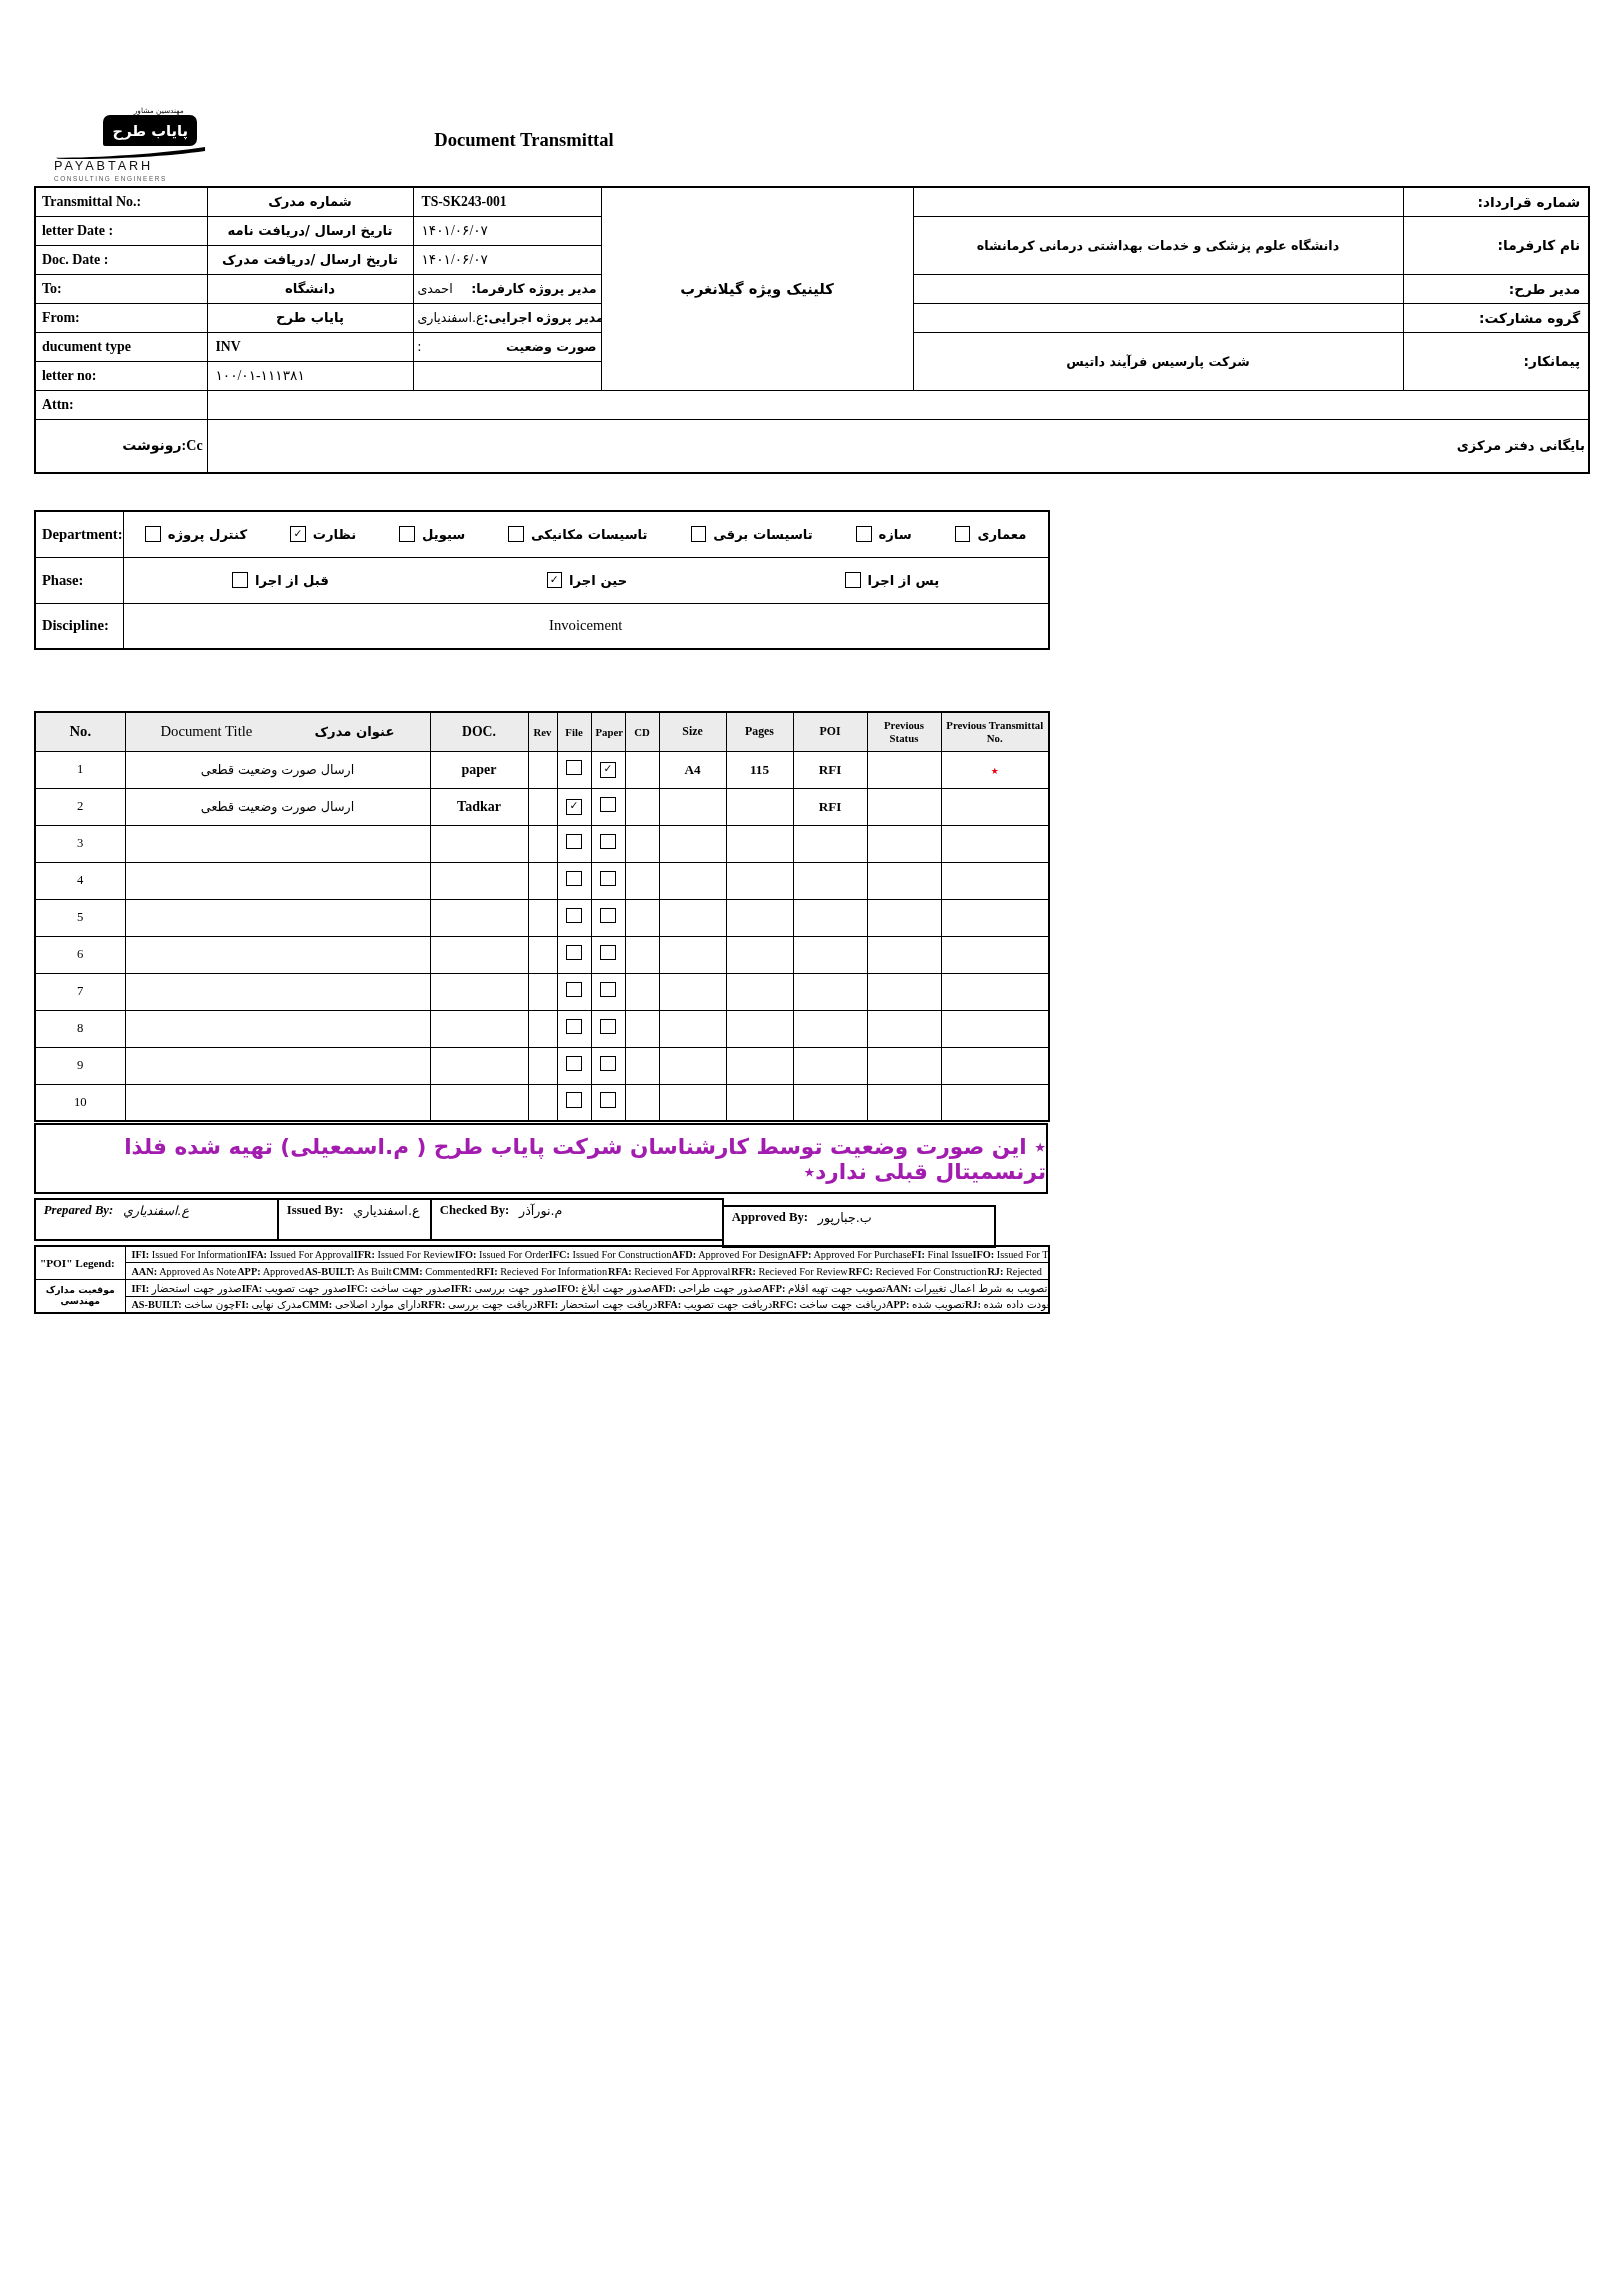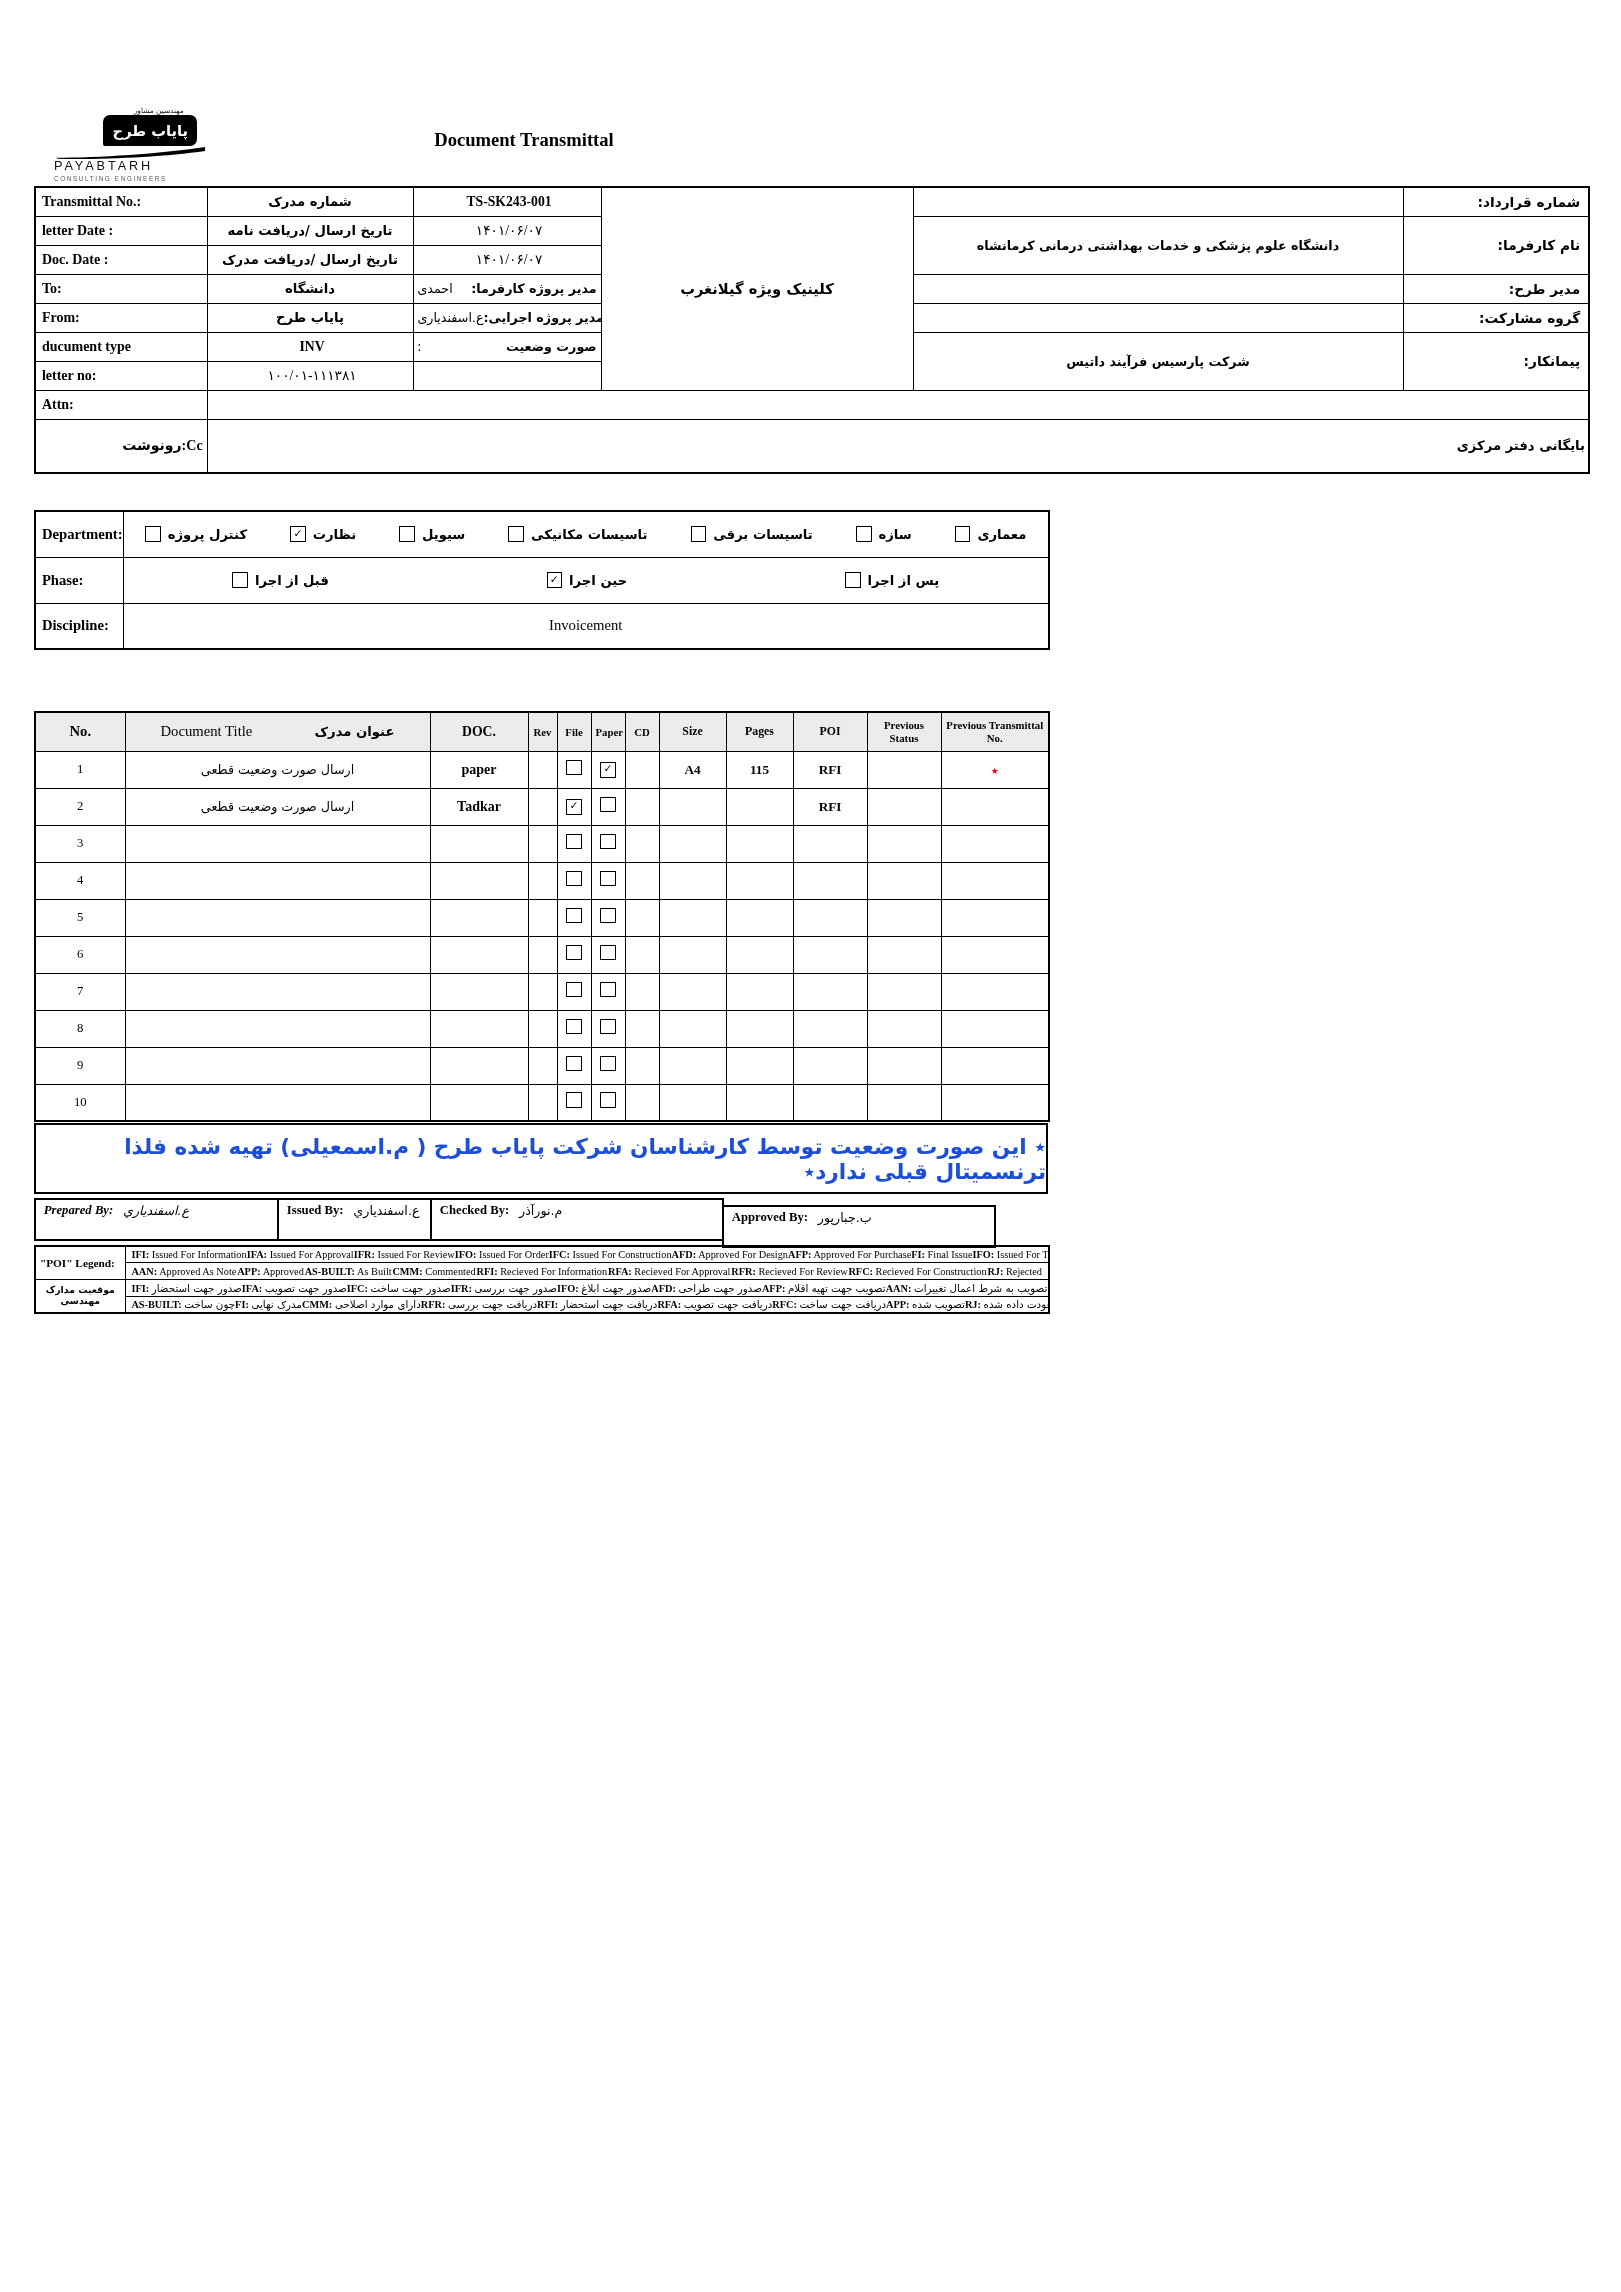--- a/index.html
+++ b/index.html
@@ -23,21 +23,21 @@
     font-size:18.6px;font-weight:bold;}
   
   table{border-collapse:collapse;table-layout:fixed;}
   td,th{border:1px solid #000;padding:0 3.9px;overflow:hidden;white-space:nowrap;box-sizing:border-box;}
   
   .toptable{position:absolute;left:34px;top:186px;width:1554px;font-size:13.7px;border:2px solid #000;}
   .toptable tr{height:29px;}
   .toptable tr.ccrow{height:54px;}
   .en-label{font-weight:bold;font-size:14px;padding-left:5.9px;}
   .fa-mid{text-align:center;font-family:"DejaVu Sans",sans-serif;font-weight:bold;font-size:13.2px;direction:rtl;margin-left:29px;}
-  .val{text-align:center;padding-left:8px;}
+  .val{text-align:left;padding-left:8px;}
   .bold{font-weight:bold;}
   .num{direction:ltr;}
   .project-cell{text-align:center;font-weight:bold;font-size:14.7px;font-family:"DejaVu Sans",sans-serif;direction:rtl;}
   .fa-rightlbl{direction:rtl;text-align:right;font-family:"DejaVu Sans",sans-serif;font-weight:bold;font-size:13.7px;padding-right:7.8px;}
   .rt-val{text-align:center;font-weight:bold;font-family:"DejaVu Sans",sans-serif;font-size:12.7px;direction:rtl;}
   .pmflex{display:flex;justify-content:space-between;align-items:center;direction:ltr;width:100%;}
   .pm-label{direction:rtl;font-family:"DejaVu Sans",sans-serif;font-weight:bold;font-size:12.7px;}
   .pm-value{font-family:"DejaVu Sans",sans-serif;font-size:12.7px;}
   .cc-right{text-align:right;direction:rtl;font-family:"DejaVu Sans",sans-serif;font-weight:bold;font-size:13.2px;padding-right:3px;margin-left:16px;}
   
@@ -65,21 +65,21 @@
   .th-title-en{font-size:14.7px;font-weight:normal;}
   .th-title-fa{font-size:13.2px;font-weight:bold;direction:rtl;}
   .doctable td{text-align:center;}
   .doctable td:nth-child(2){font-family:"DejaVu Sans",sans-serif;font-size:12.7px;direction:rtl;}
   .doctable td:nth-child(3){font-weight:bold;font-size:14px;}
   .doctable td:nth-child(8),.doctable td:nth-child(9),.doctable td:nth-child(10){font-weight:bold;font-size:13.2px;}
   .doctable td:nth-child(12){color:#e60012;font-weight:bold;font-size:14.7px;}
   
   .note-box{position:absolute;left:34px;top:1123px;width:1014px;height:71px;border:2px solid #000;
     display:flex;align-items:center;justify-content:center;box-sizing:border-box;}
-  .note-text{color:#1d4ed8;font-weight:bold;font-size:21.6px;font-family:"DejaVu Sans",sans-serif;direction:rtl;}
+  .note-text{color:#a21caf;font-weight:bold;font-size:21.6px;font-family:"DejaVu Sans",sans-serif;direction:rtl;}
   
   .sig-row{position:absolute;left:34px;top:1198px;display:flex;}
   .sig-box{box-sizing:border-box;border:2px solid #000;height:43px;padding:2.9px 7.8px;display:flex;
     gap:9.8px;align-items:flex-start;background:#fff;}
   .sig-box + .sig-box{margin-left:-2px;}
   .sig-box:nth-child(1){width:245px;font-style:italic;}
   .sig-box:nth-child(2){width:155px;}
   .sig-box:nth-child(3){width:294px;}
   .sig-box:nth-child(4){width:274px;margin-top:7px;}
   .sig-label{font-weight:bold;font-size:12.7px;}

